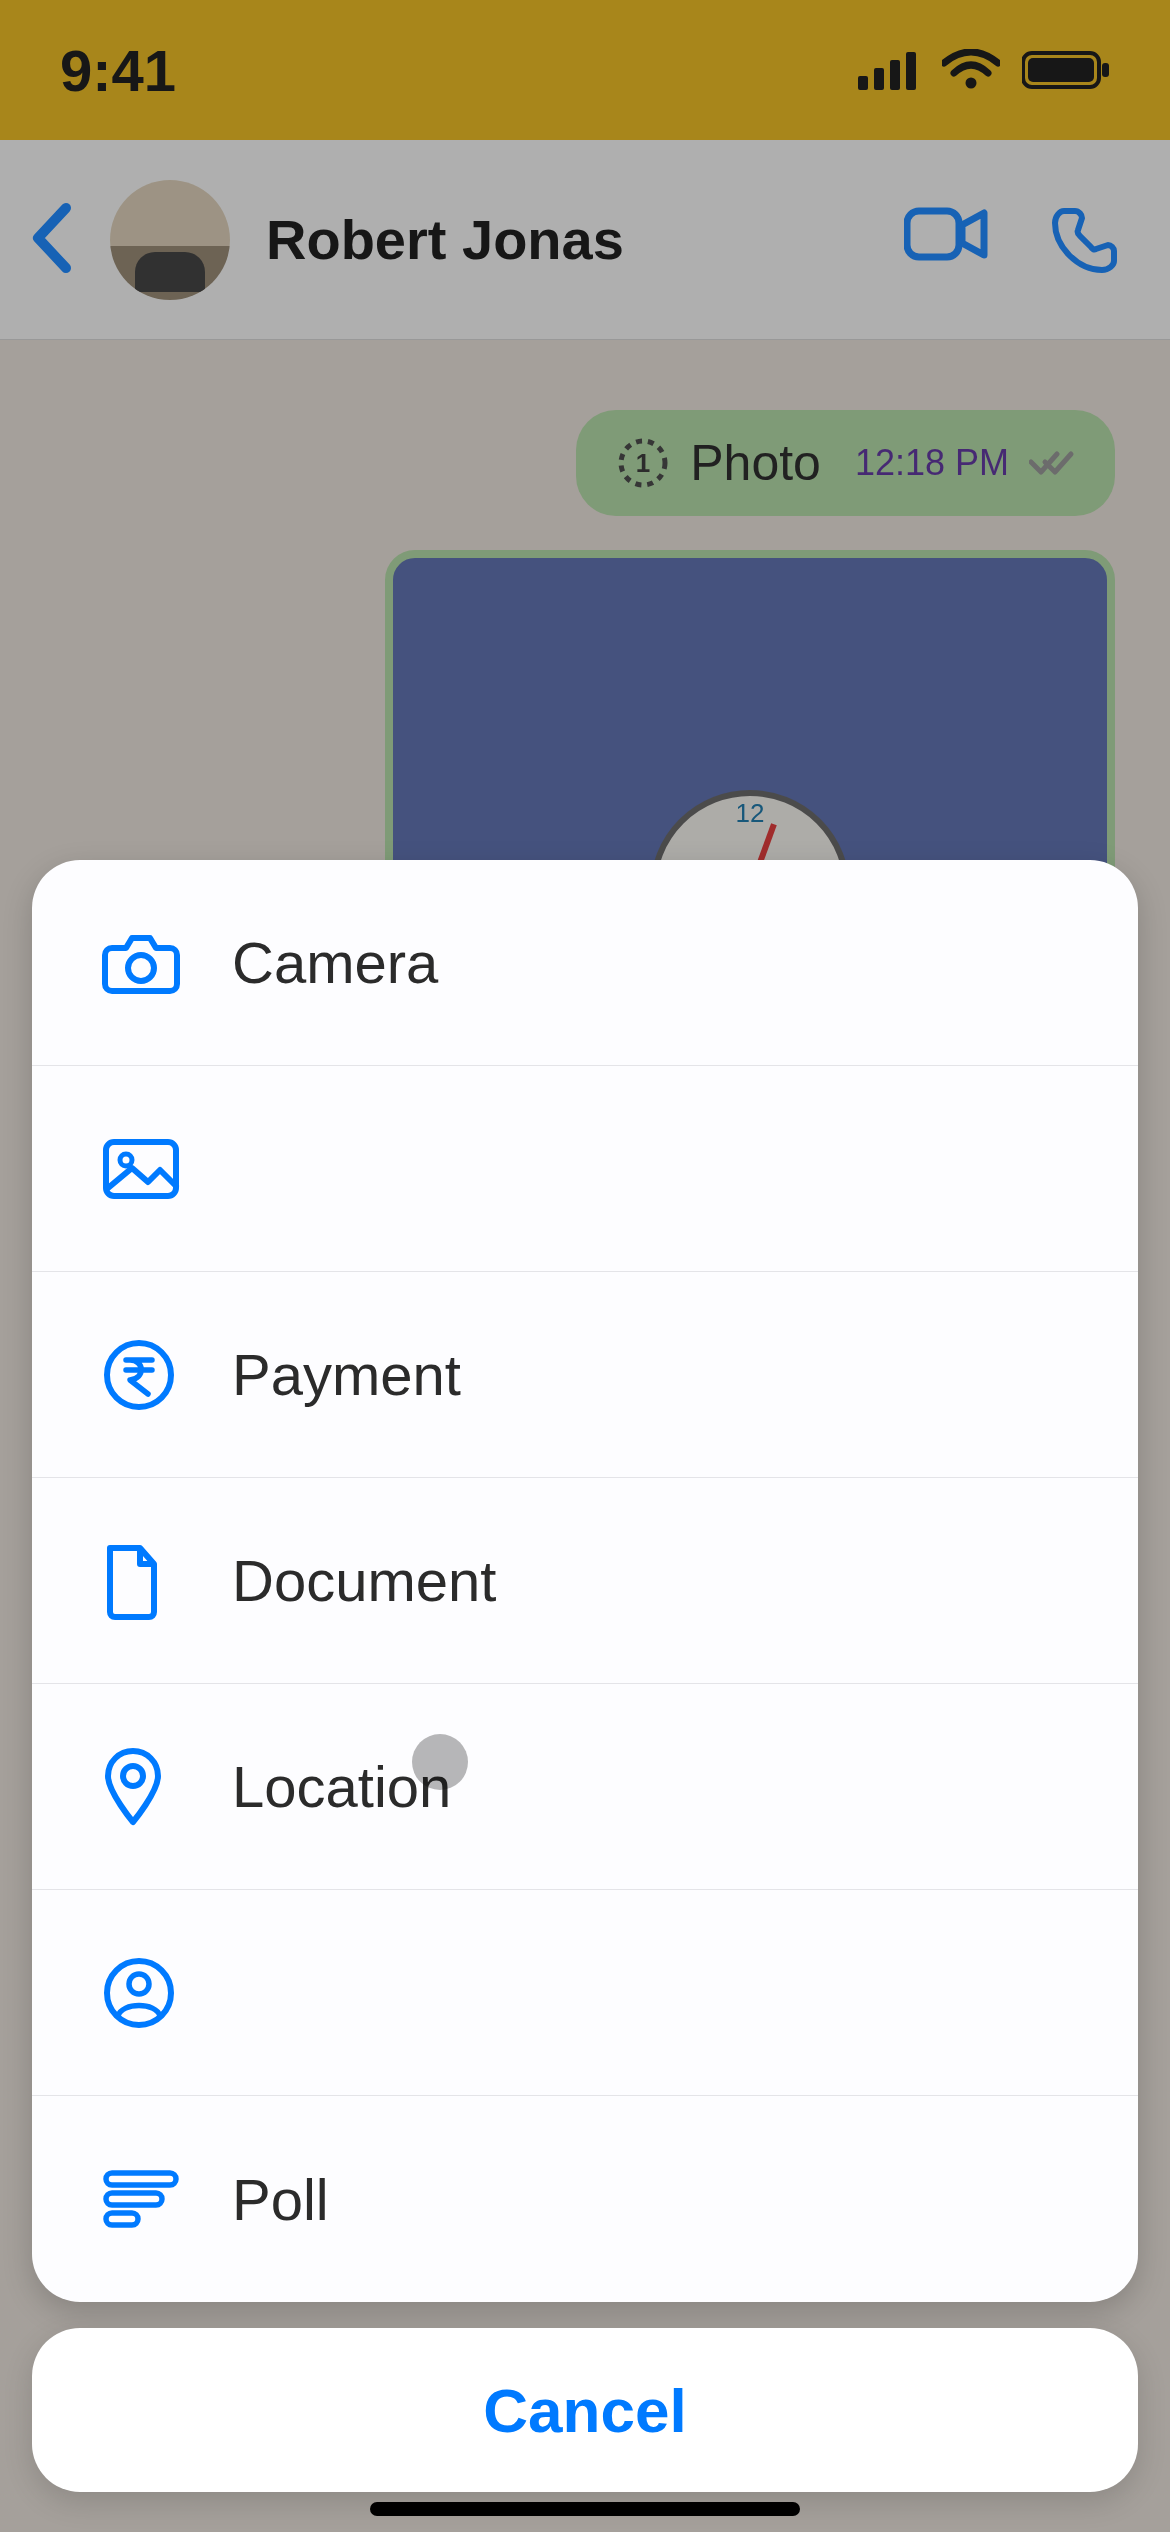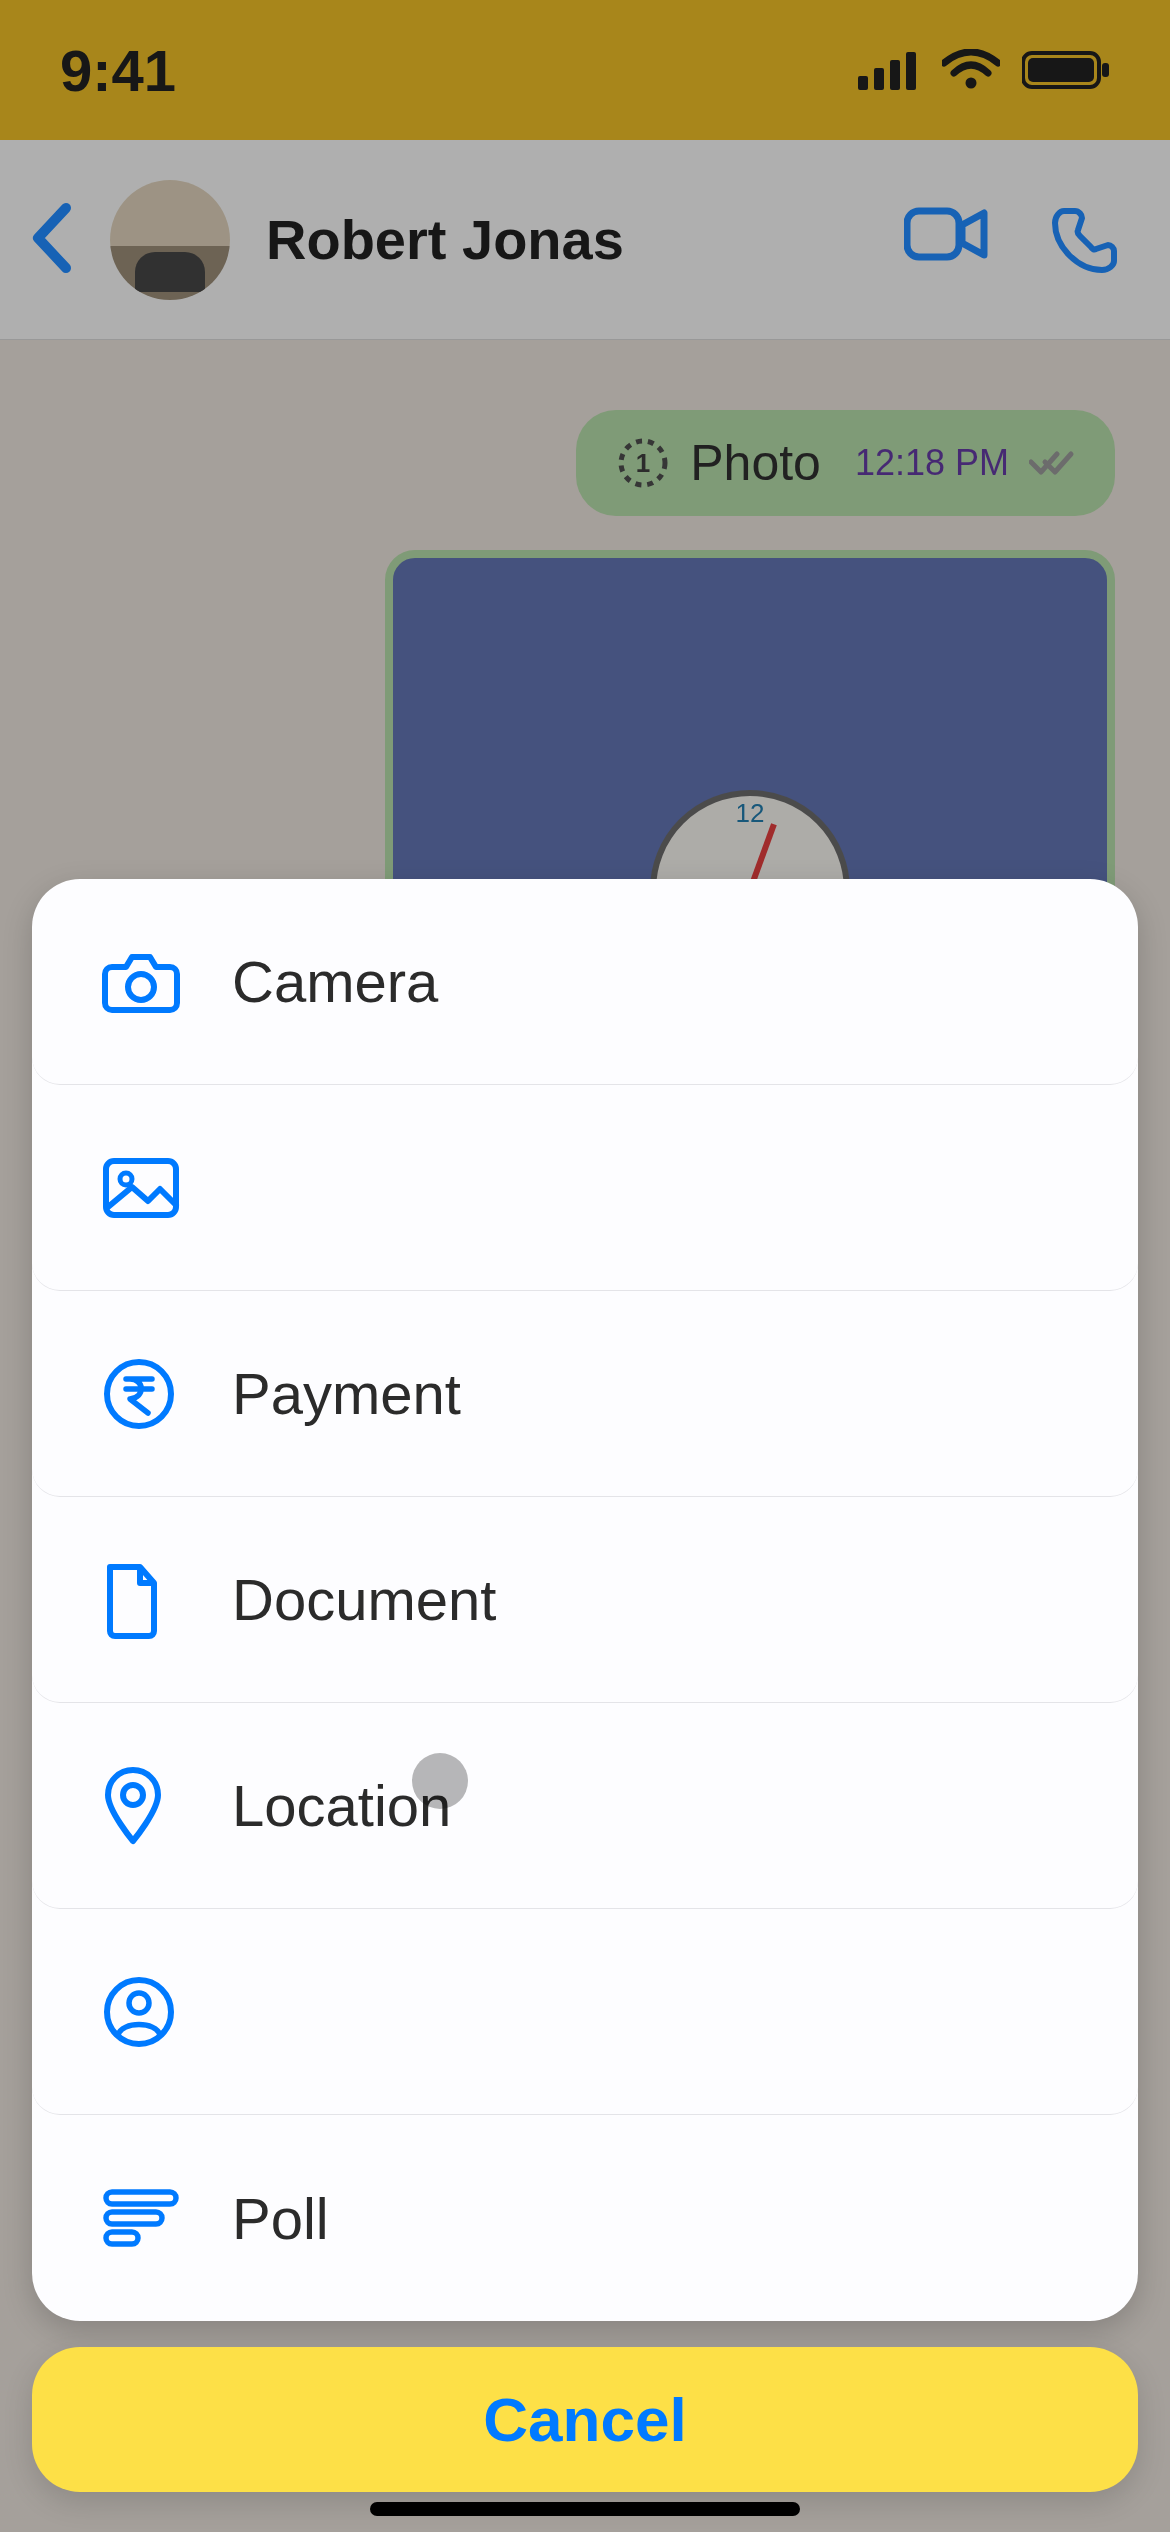--- a/index.html
+++ b/index.html
@@ -97,29 +97,29 @@
   }
   .sheet {
     background: #fdfdff; border-radius: 48px; overflow: hidden;
     box-shadow: 0 10px 30px rgba(0,0,0,.18);
   }
   .sheet-row {
     display: flex; align-items: center;
     height: 206px;
     padding-left: 70px;
     border-bottom: 1px solid #e4e4e8;
-    font-size: 58px; color: #2b2b2b; border-radius: 28px;
+    font-size: 58px; color: #2b2b2b;
   }
   .sheet-row:last-child { border-bottom: none; }
   .sheet-row .ico { width: 130px; display:flex; align-items:center; }
   .sheet-row .ico svg { display:block; }
   .cancel-btn {
     margin-top: 26px;
-    background: #fde047; border-radius: 48px;
-    height: 145px;
+    background: #ffffff; border-radius: 48px;
+    height: 164px;
     display:flex; align-items:center; justify-content:center;
     font-size: 62px; font-weight: 600; color: #007aff;
     box-shadow: 0 10px 30px rgba(0,0,0,.14);
   }
   .tap-dot{
     position:absolute; width:56px; height:56px; border-radius:28px;
     background: rgba(0,0,0,.28);
     left: 380px; top: 874px;
     pointer-events:none;
   }

